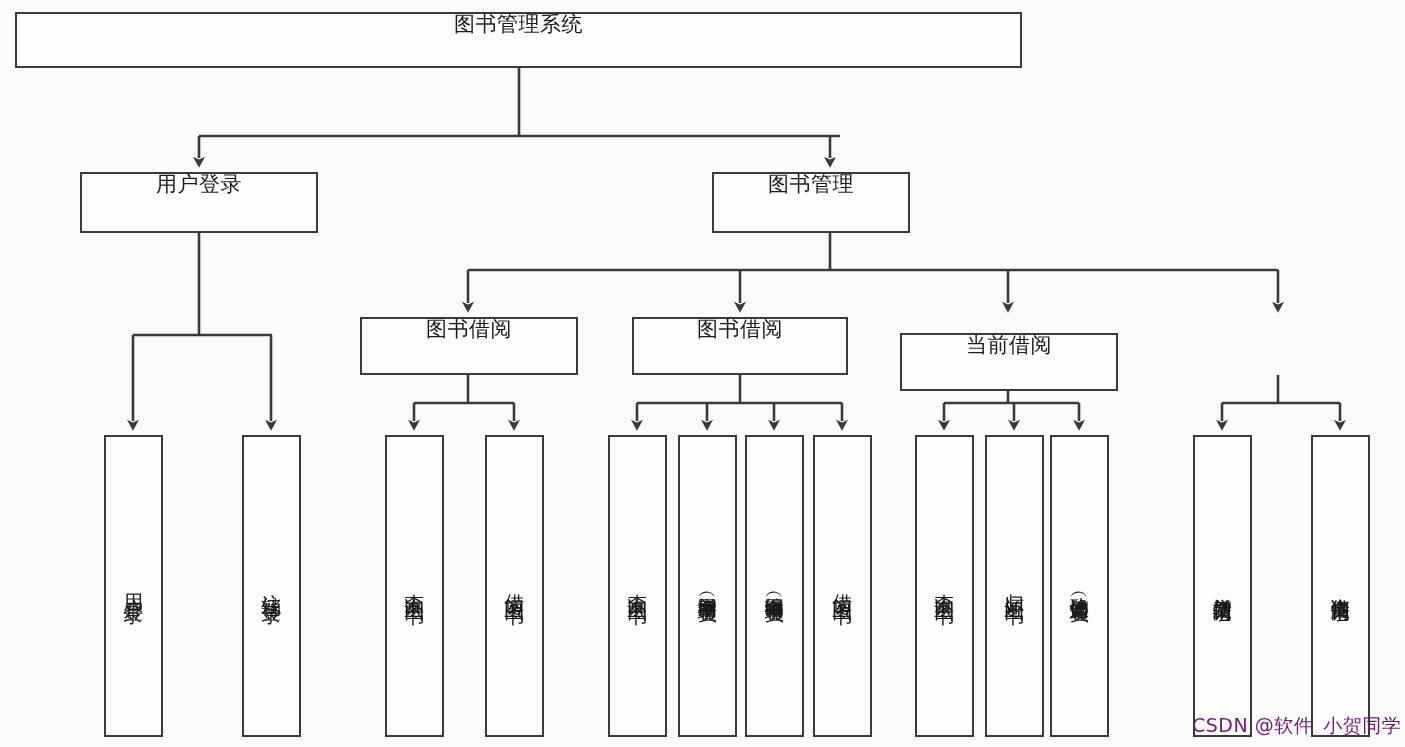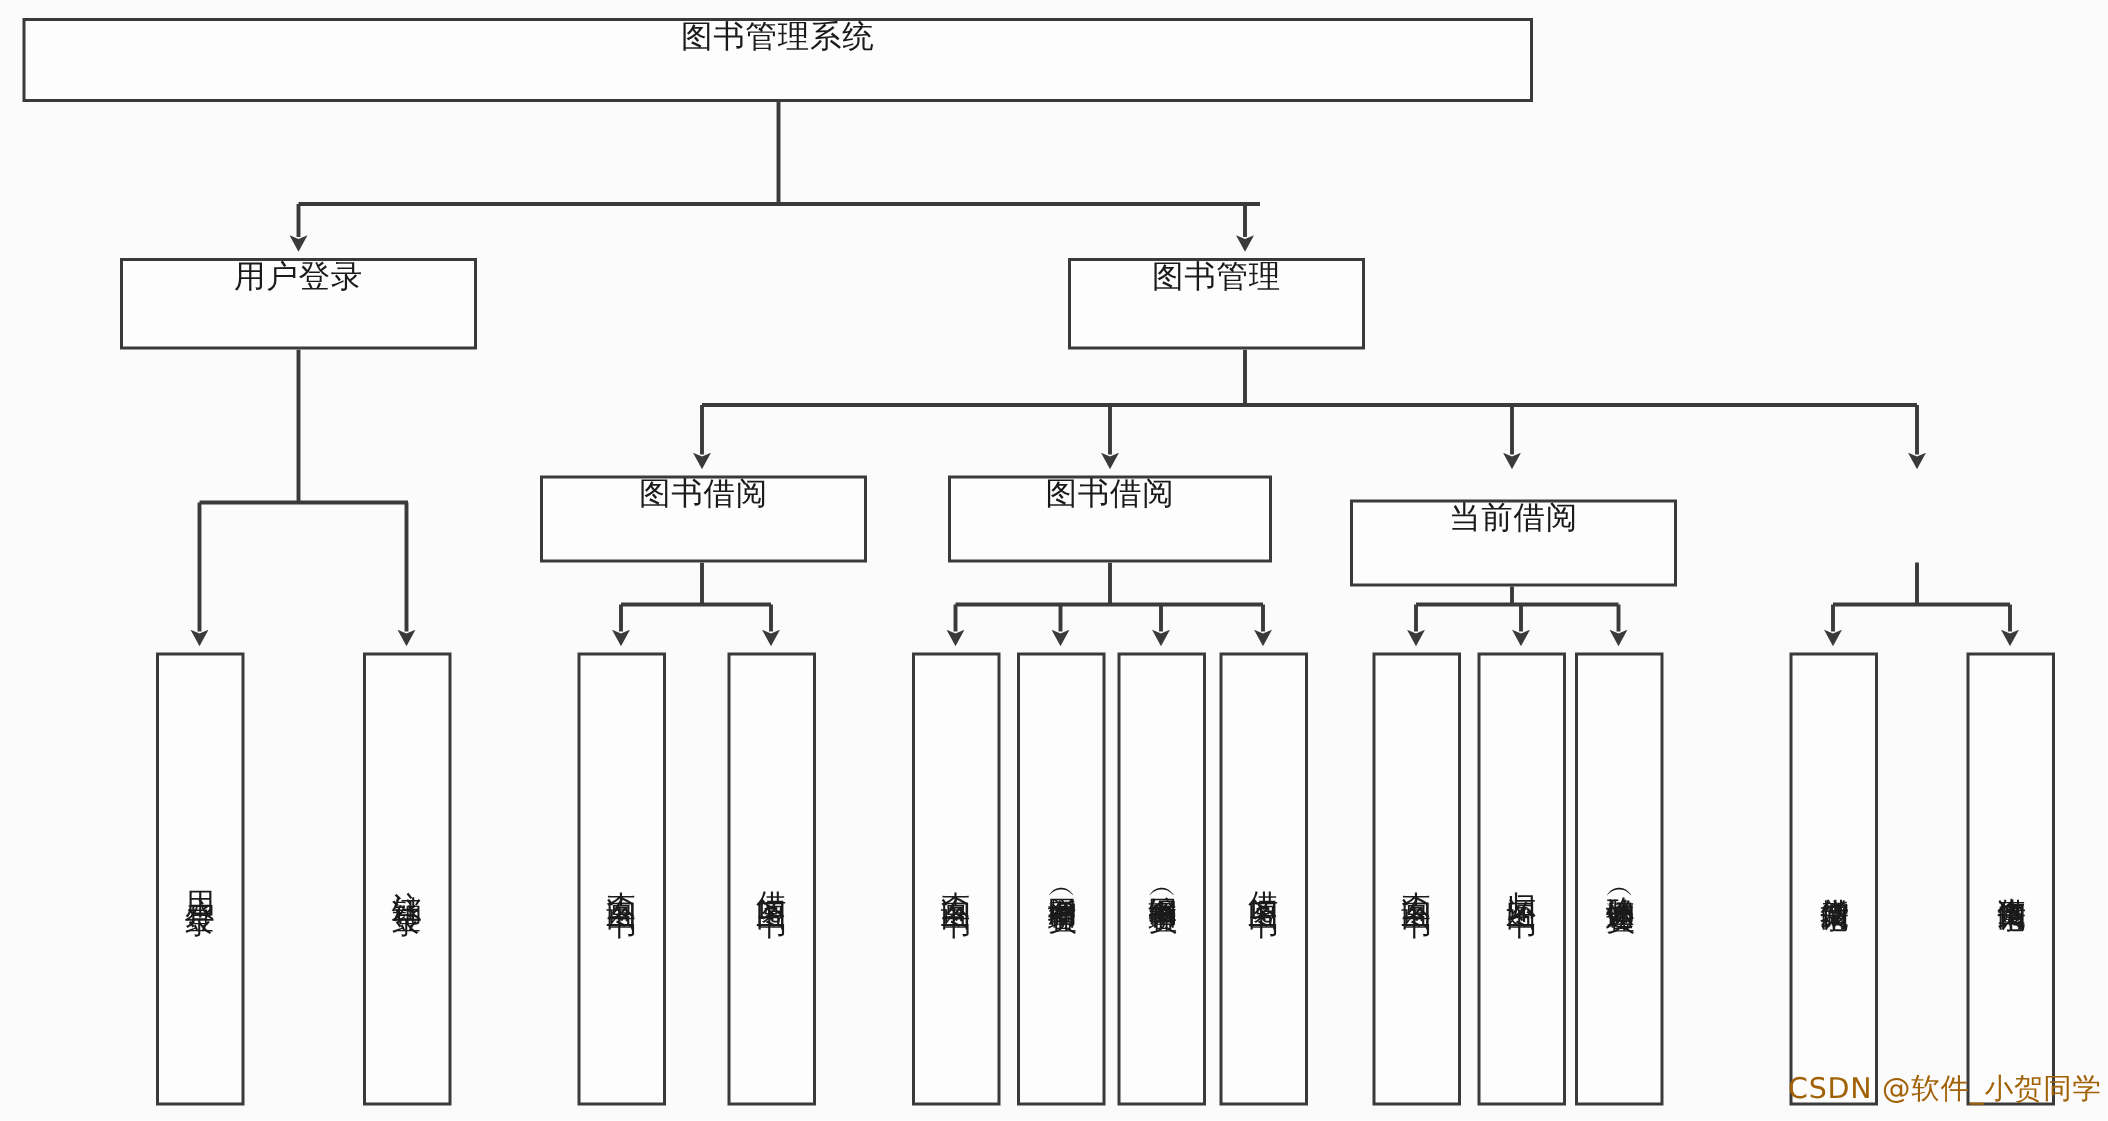--- a/index.html
+++ b/index.html
@@ -55,21 +55,21 @@
   }
   .node.leaf.tight .vtext {
     letter-spacing: 1px;
     font-size: 19px;
   }
   .watermark {
     position: absolute;
     left: 1192px;
     top: 713px;
     font-size: 19px;
-    color: #a16207;
+    color: #701a75;
     white-space: nowrap;
     z-index: 5;
     letter-spacing: 0.5px;
   }
 </style>
 </head>
 <body>
 
 <div id="canvas">
 

